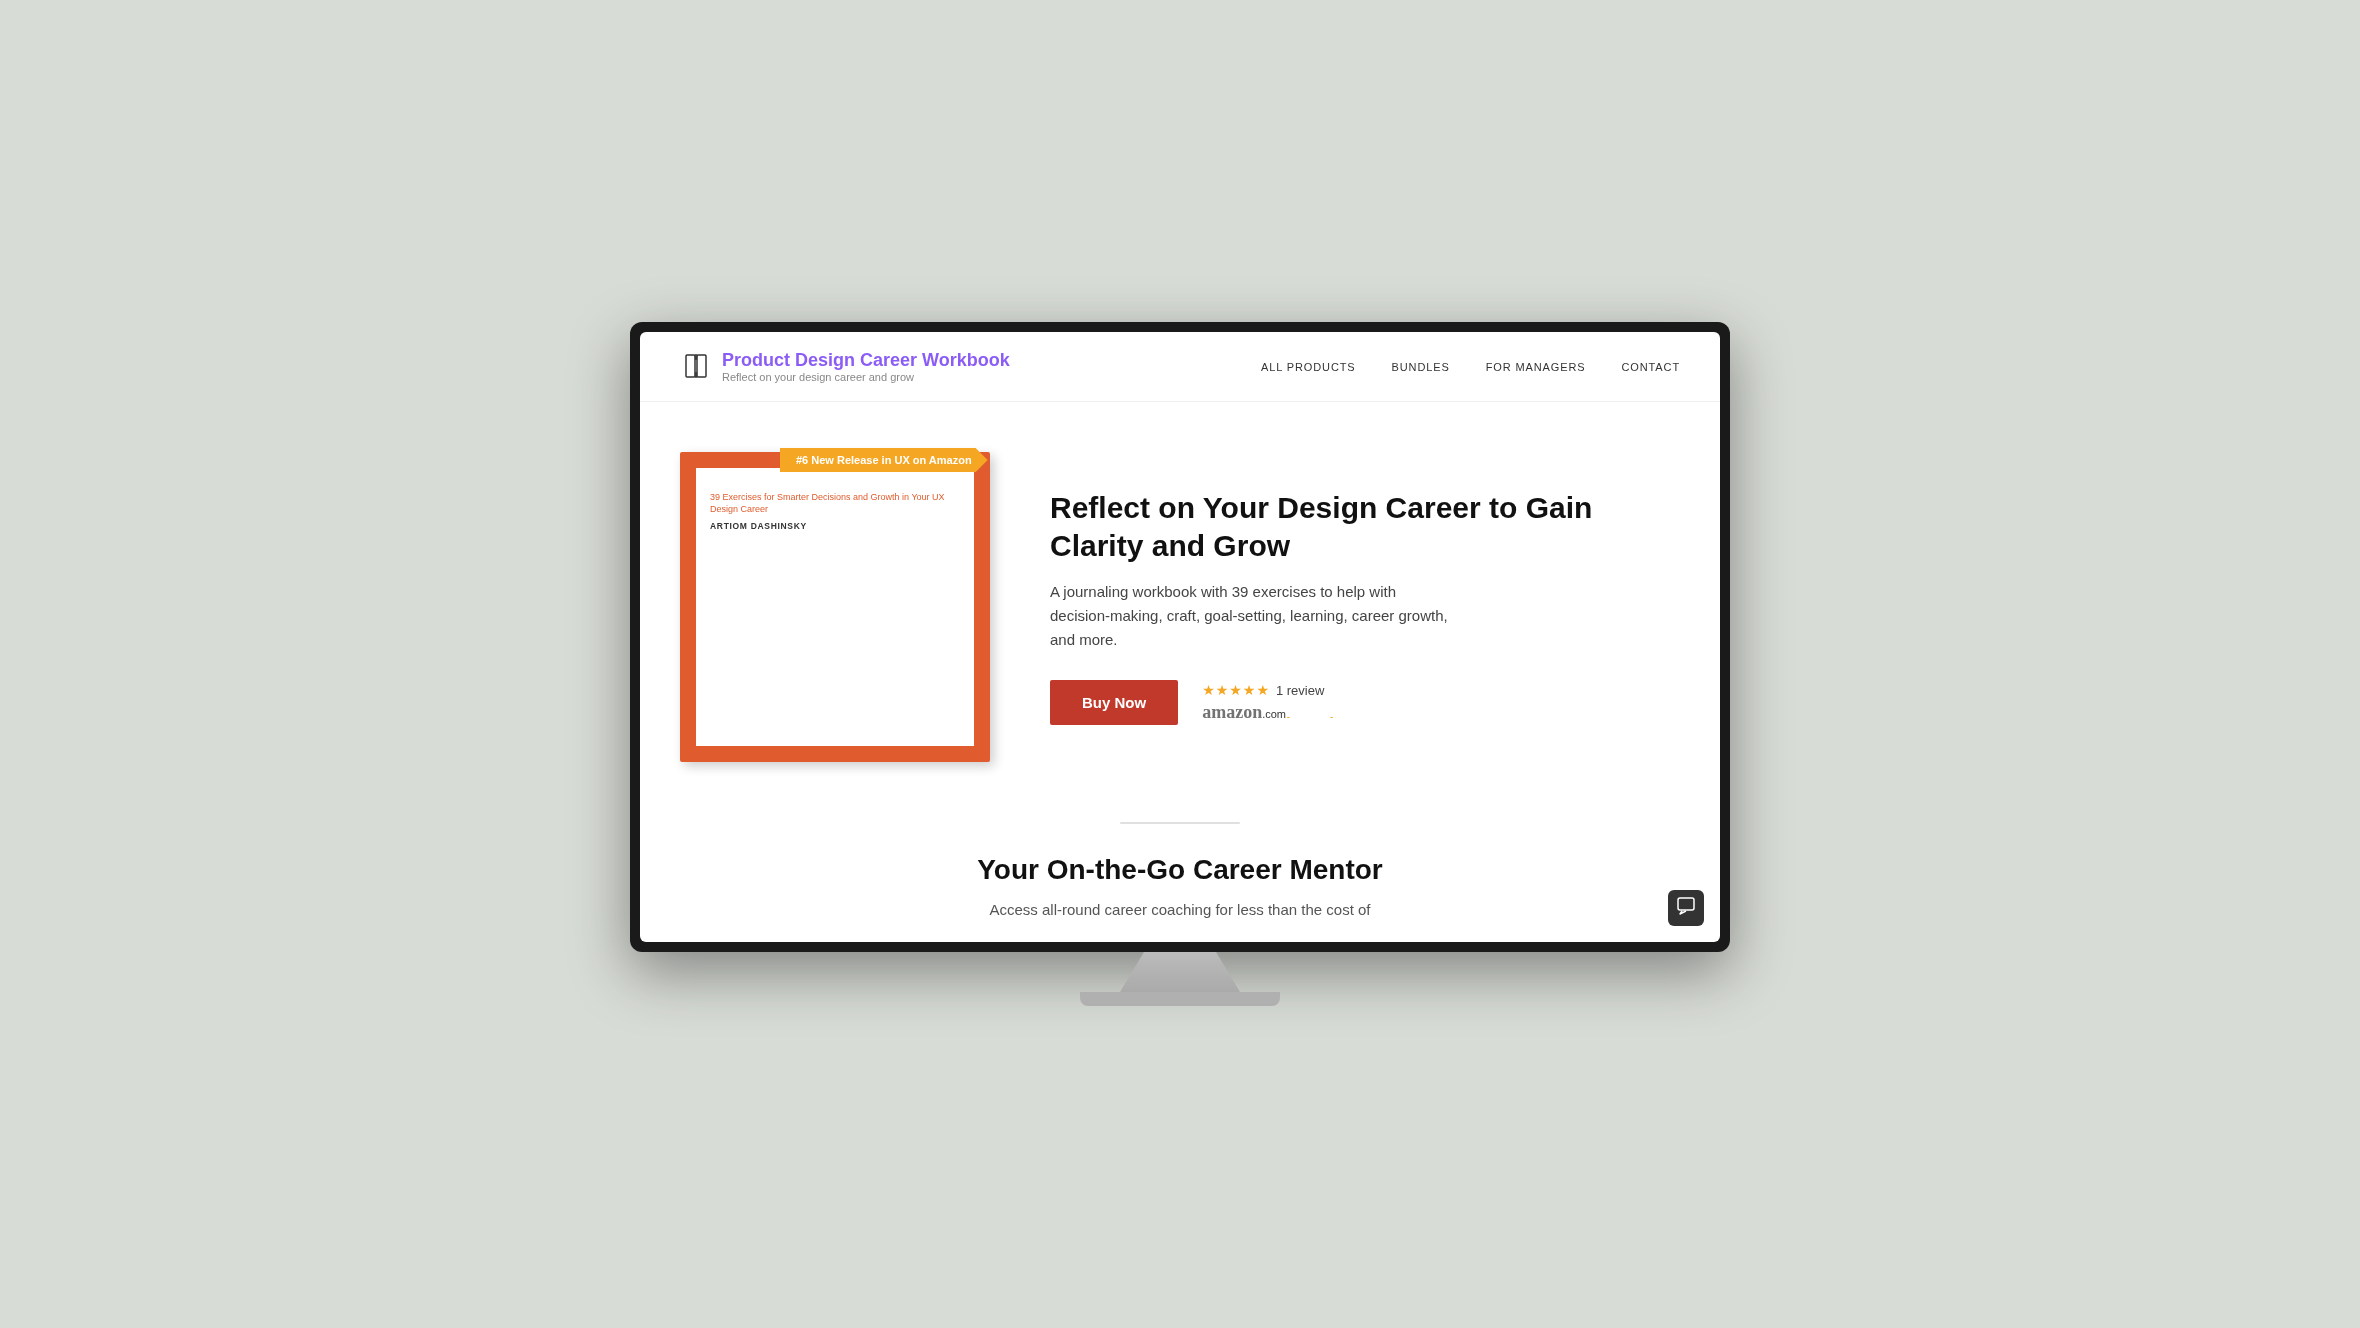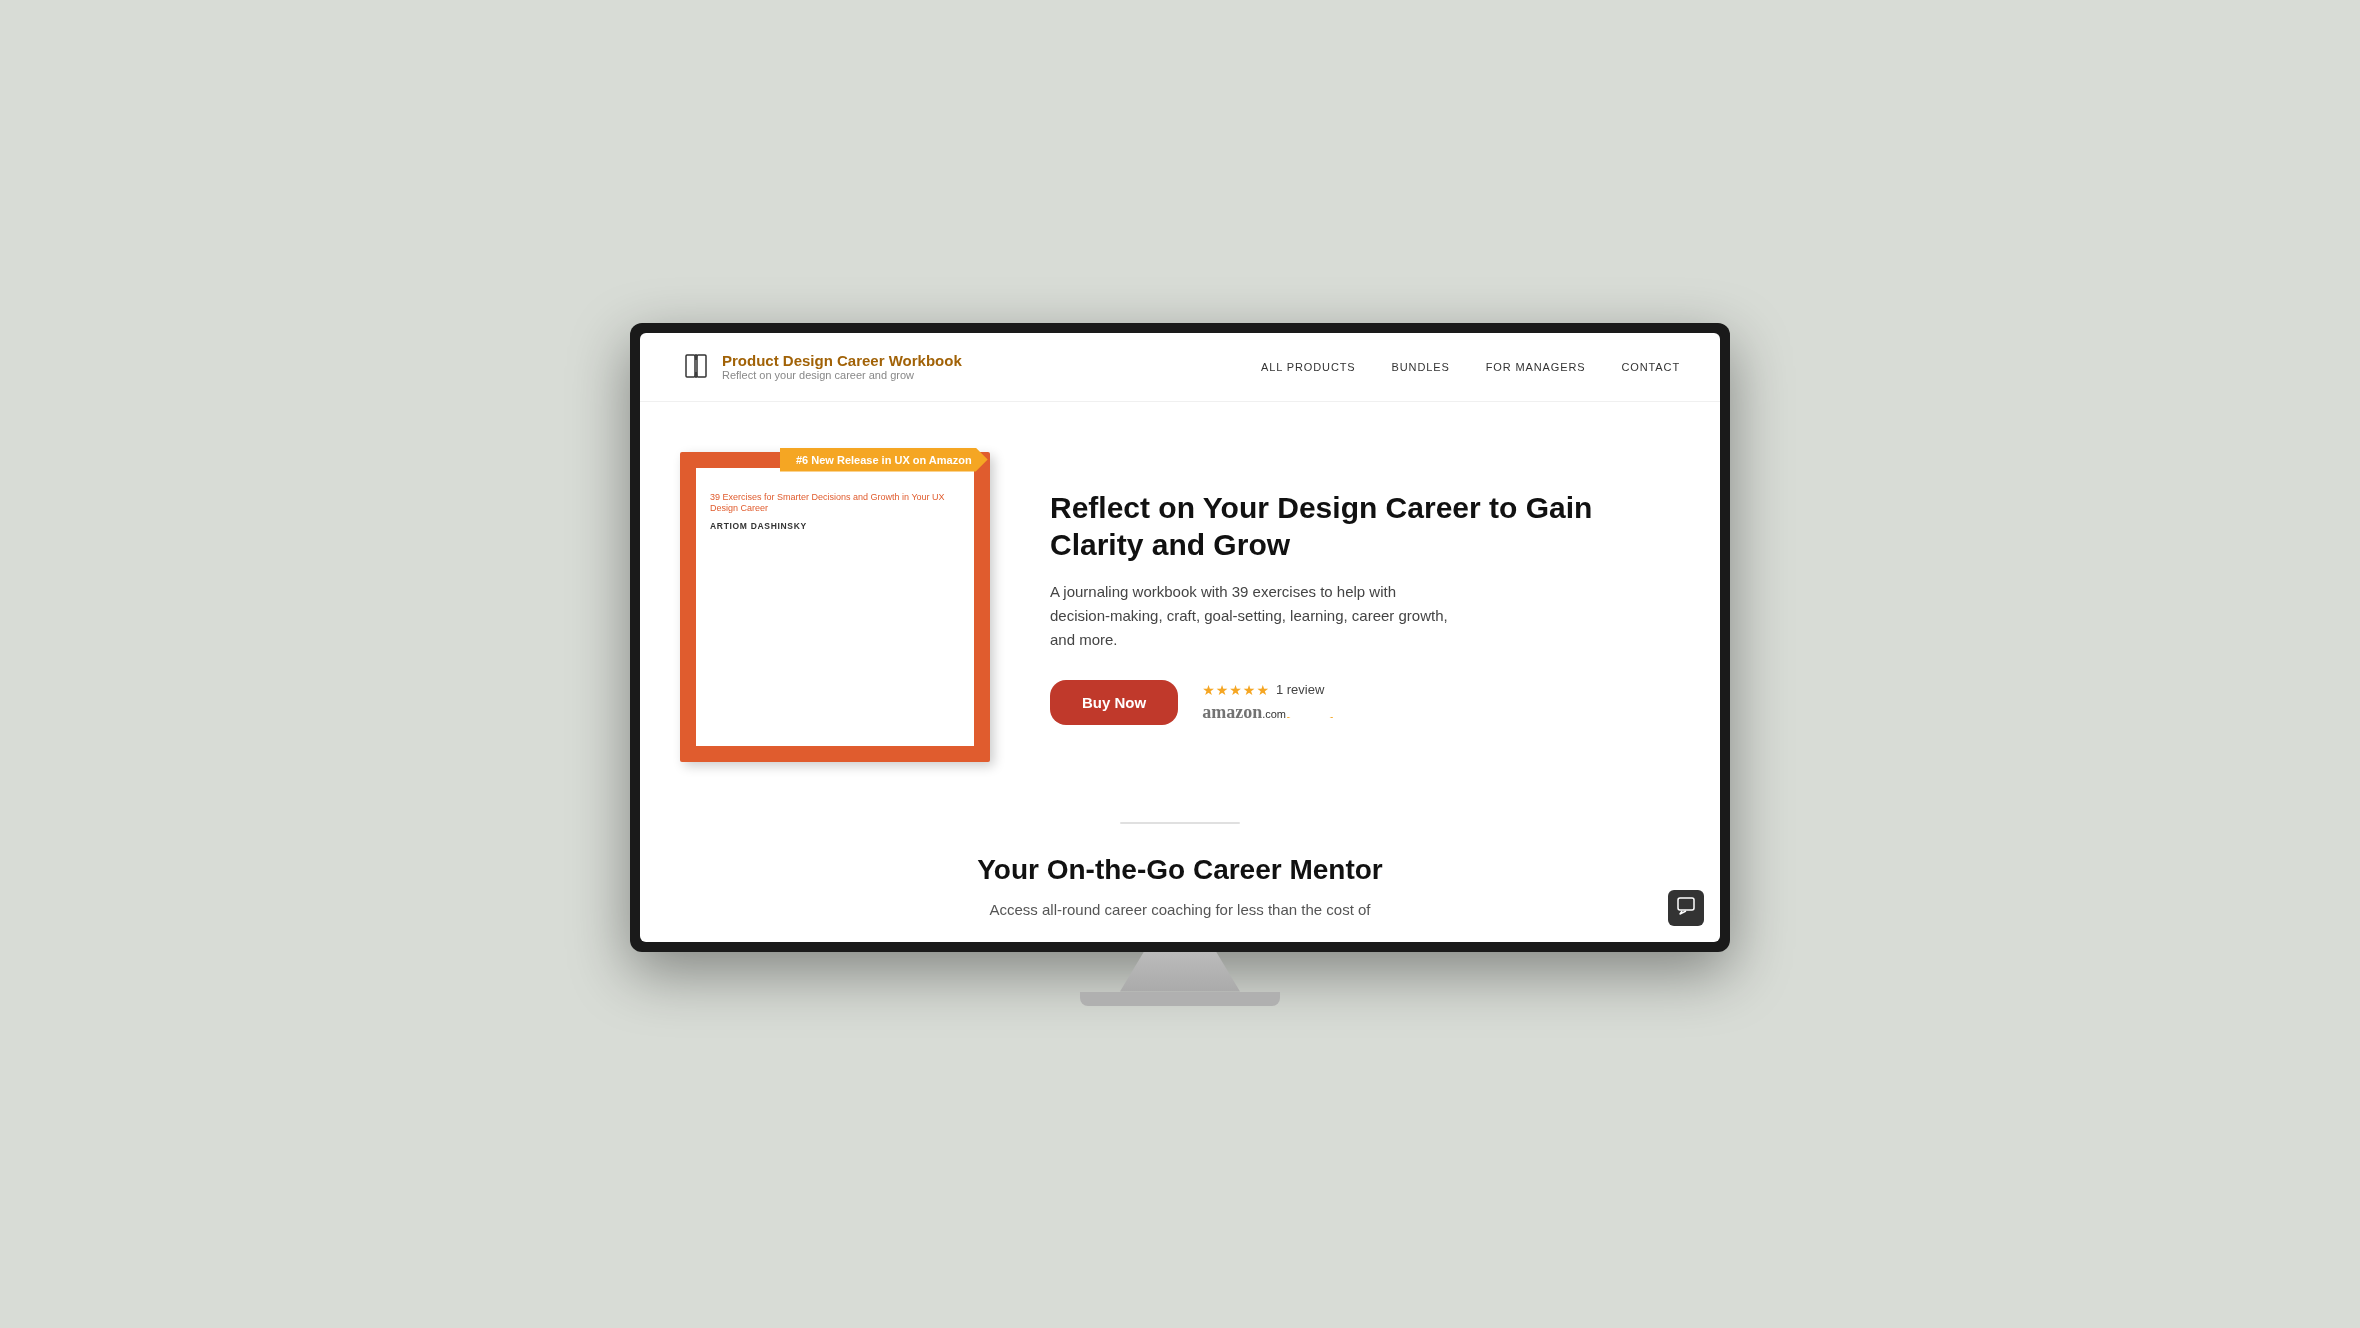--- a/index.html
+++ b/index.html
@@ -50,23 +50,23 @@
       align-items: center;
       gap: 10px;
     }
 
     .book-icon {
       width: 32px;
       height: 32px;
     }
 
     .logo-text-block .site-title {
-      font-size: 15px;
+      font-size: 18px;
       font-weight: 600;
-      color: #a16207;
+      color: #8b5cf6;
     }
 
     .logo-text-block .site-subtitle {
       font-size: 11px;
       color: #888;
     }
 
     .nav-links {
       display: flex;
       align-items: center;
@@ -184,21 +184,21 @@
       gap: 24px;
     }
 
     .buy-now-btn {
       background: #c0392b;
       color: #fff;
       border: none;
       padding: 14px 32px;
       font-size: 15px;
       font-weight: 600;
-      border-radius: 16px;
+      border-radius: 2px;
       cursor: pointer;
     }
 
     .amazon-info {
       display: flex;
       flex-direction: column;
       gap: 4px;
     }
 
     .stars-row {

